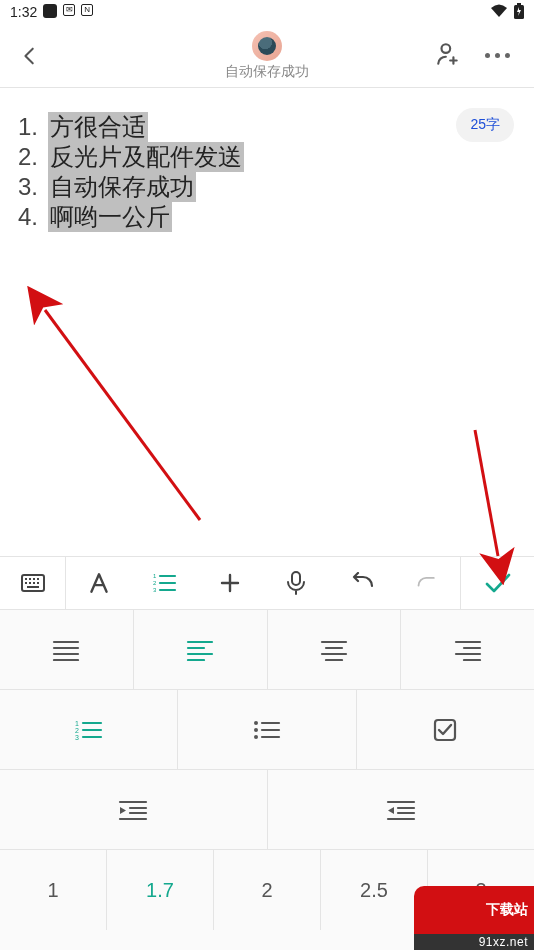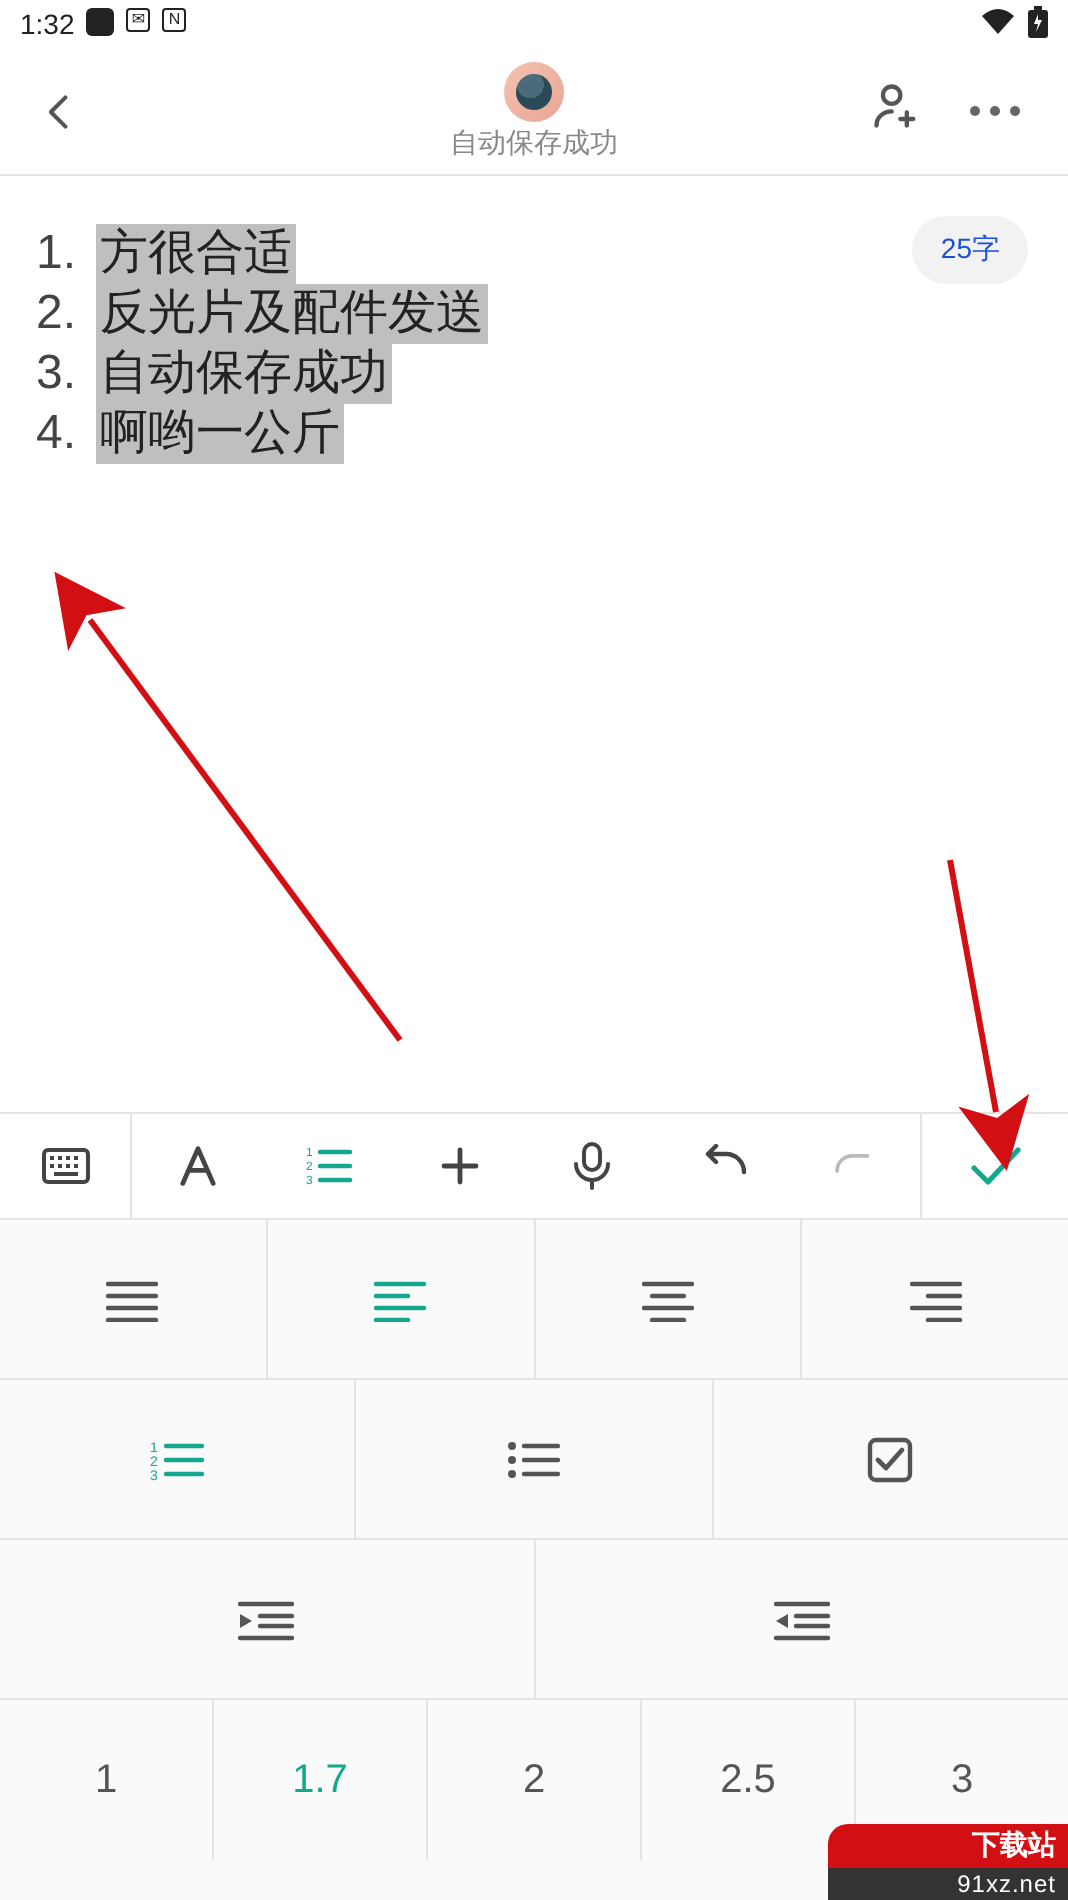--- a/index.html
+++ b/index.html
@@ -166,21 +166,21 @@
     position:absolute;
     right:0;bottom:0;
     width:120px;
     pointer-events:none;
   }
   .wm-top{
     background:var(--red);
     color:#fff;
     font-size:14px;
     font-weight:700;
-    padding:2px 6px;
+    padding:15px 6px;
     text-align:right;
     border-top-left-radius:10px;
   }
   .wm-bot{
     background:#333;
     color:#fff;
     font-size:12px;
     padding:1px 6px;
     text-align:right;
     letter-spacing:0.5px;

